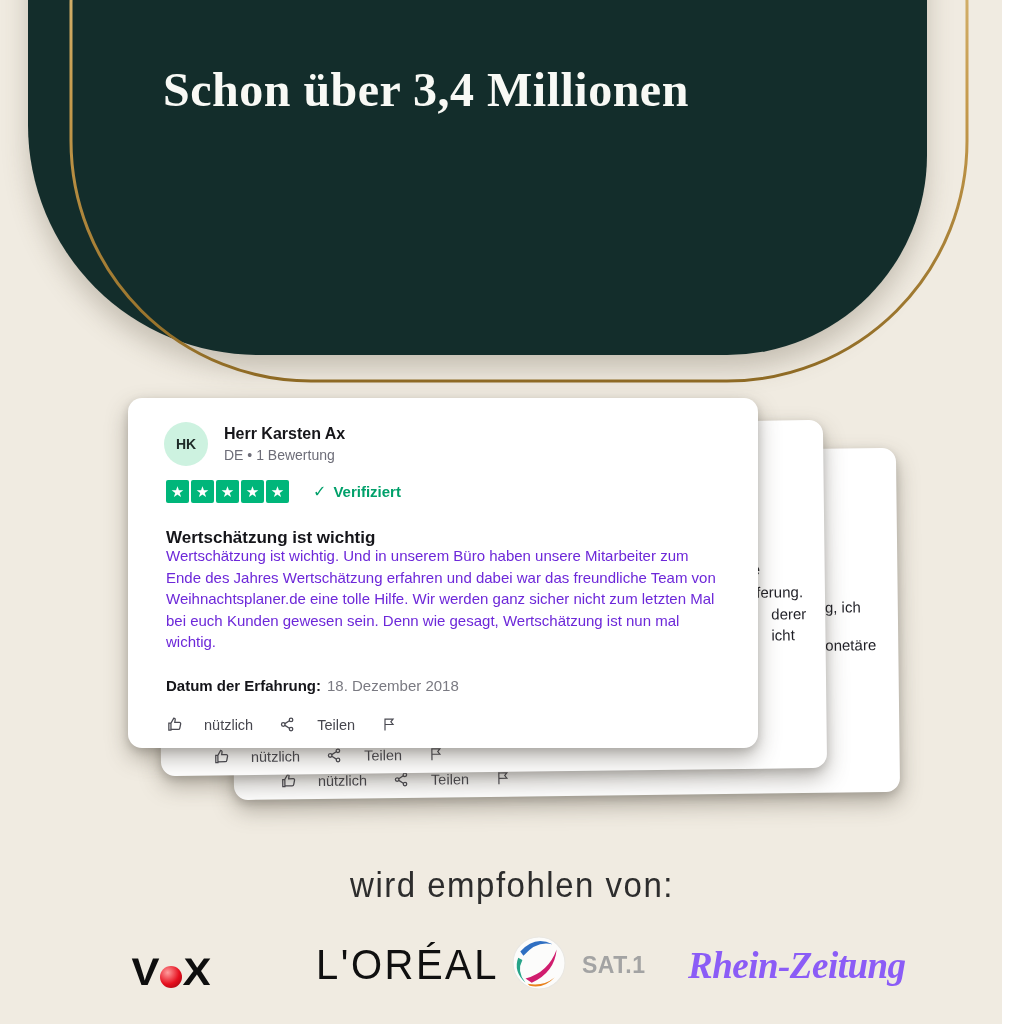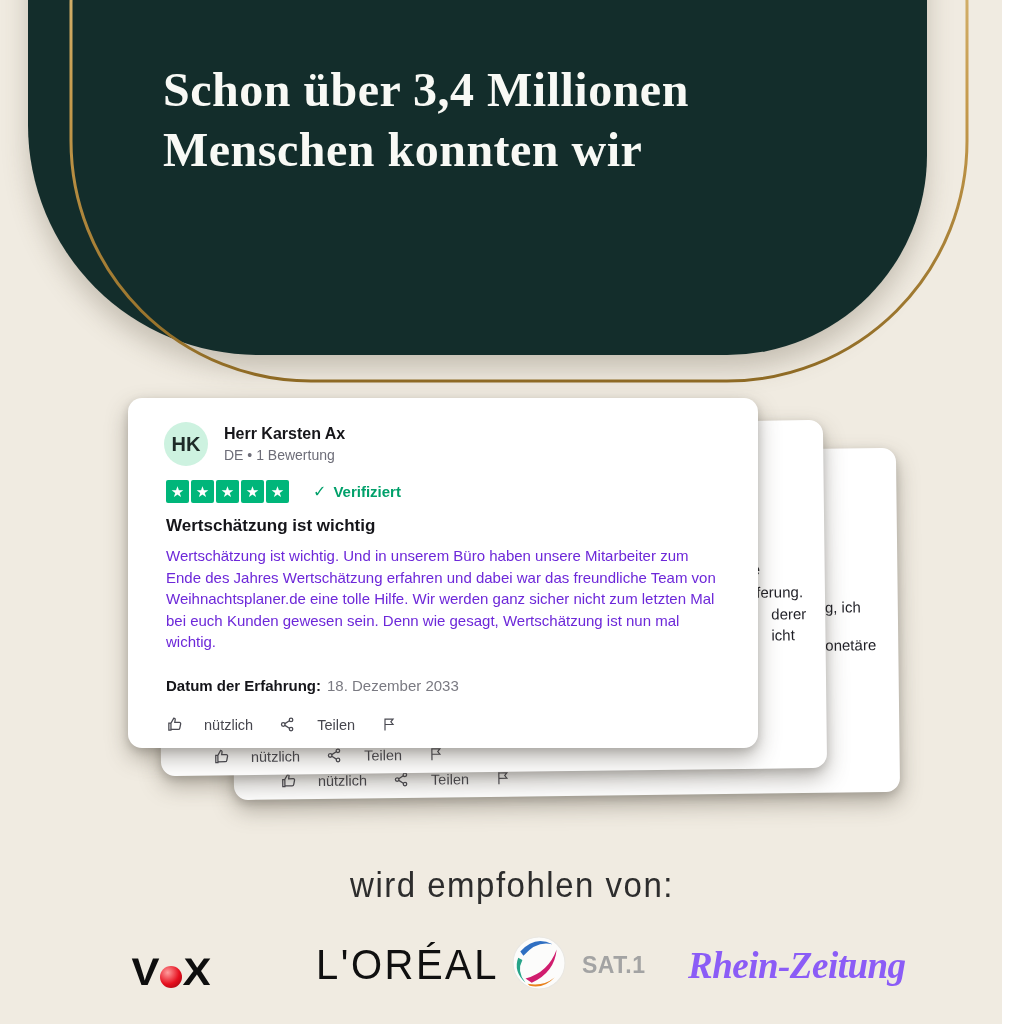--- a/index.html
+++ b/index.html
@@ -21,35 +21,35 @@
   
   .card{position:absolute;background:#ffffff;border-radius:14px;
         box-shadow:0 10px 22px rgba(73,66,53,.38),0 3px 8px rgba(0,0,0,.15);}
   .card-front{left:128px;top:398px;width:630px;height:350px;z-index:3;}
   .card-mid  {left:159px;top:424px;width:666px;height:348px;z-index:2;transform:rotate(-0.7deg);}
   .card-back {left:232px;top:452px;width:666px;height:344px;z-index:1;transform:rotate(-0.7deg);}
 
   .frag{position:absolute;font-size:15px;color:#1f1f26;white-space:nowrap;}
 
   .avatar{position:absolute;left:36px;top:24px;width:44px;height:44px;border-radius:50%;
-          background:#cdf2e0;color:#1e2b28;font-weight:700;font-size:20px;
+          background:#cdf2e0;color:#1e2b28;font-weight:700;font-size:14px;
           display:flex;align-items:center;justify-content:center;}
   .who{position:absolute;left:96px;top:27px;}
   .who .name{font-size:16px;font-weight:700;color:#16161a;}
   .who .meta{margin-top:4px;font-size:14px;color:#6d6d78;}
 
   .stars-row{position:absolute;left:38px;top:82px;display:flex;align-items:center;gap:24px;}
   .stars{display:flex;gap:2px;}
   .star{width:23px;height:23px;background:#00b67a;border-radius:2px;color:#fff;
         display:flex;align-items:center;justify-content:center;font-size:15px;line-height:1;}
   .verified{display:flex;align-items:center;gap:7px;color:#00a06a;
             font-size:15px;font-weight:700;}
   .verified .chk{font-weight:400;font-size:16px;}
 
-  .review-title{position:absolute;left:38px;top:118px;font-size:17px;font-weight:700;color:#15151a;}
+  .review-title{position:absolute;left:38px;top:130px;font-size:17px;font-weight:700;color:#15151a;}
   .review-body{position:absolute;left:38px;top:147px;width:558px;
                font-size:15px;line-height:21.5px;color:#6d28d9;}
   .date-row{position:absolute;left:38px;top:279px;font-size:15px;color:#7a7a82;}
   .date-row b{color:#15151a;margin-right:6px;}
 
   .footer-row{position:absolute;display:flex;align-items:center;gap:26px;
               font-size:14.5px;color:#47474f;}
   .footer-front{left:38px;top:318px;}
   .footer-mid{left:52px;top:321px;}
   .footer-back{left:46px;top:317px;}
@@ -84,21 +84,20 @@
       <linearGradient id="gg" x1="0" y1="0" x2="0" y2="1">
         <stop offset="0" stop-color="#ecd9a4"></stop>
         <stop offset="0.55" stop-color="#c59a4c"></stop>
         <stop offset="1" stop-color="#8e6a24"></stop>
       </linearGradient>
     </defs>
     <rect x="71" y="-235" width="896" height="616" rx="240" ry="240" fill="none" stroke="url(#gg)" stroke-width="3"></rect>
   </svg>
   <h1 class="hero-title">
     <span>Schon über 3,4 Millionen</span>
-    <span>Menschen konnten wir</span>
   </h1>
 
   <div class="card card-back">
     <span class="frag" style="left:593px;top:150px;">g, ich</span>
     <span class="frag" style="left:593px;top:188px;">onetäre</span>
     <div class="footer-row footer-back">
       <div class="action">
         <span class="ic">
           <svg width="17" height="17" viewBox="0 0 24 24" fill="none" stroke="#4a4a52" stroke-width="1.8">
               <path d="M7 10v10H4V10h3zm0 10V10l4-7c1.2 0 2.1.9 2 2l-.6 4H19c1.1 0 1.9 1 1.7 2.1l-1.2 6c-.2 1.1-1.1 1.9-2.2 1.9H7z"></path>
@@ -177,21 +176,21 @@
         <span class="star">★</span>
       </div>
       <div class="verified">
         <span class="chk">✓</span>
         <span>Verifiziert</span>
       </div>
     </div>
     <div class="review-title">Wertschätzung ist wichtig</div>
     <div class="review-body">Wertschätzung ist wichtig. Und in unserem Büro haben unsere Mitarbeiter zum Ende des Jahres Wertschätzung erfahren und dabei war das freundliche Team von Weihnachtsplaner.de eine tolle Hilfe. Wir werden ganz sicher nicht zum letzten Mal bei euch Kunden gewesen sein. Denn wie gesagt, Wertschätzung ist nun mal wichtig.</div>
     <div class="date-row">
-      <b>Datum der Erfahrung:</b><span>18. Dezember 2033</span>
+      <b>Datum der Erfahrung:</b><span>18. Dezember 2018</span>
     </div>
     <div class="footer-row footer-front">
       <div class="action">
         <span class="ic">
           <svg width="17" height="17" viewBox="0 0 24 24" fill="none" stroke="#4a4a52" stroke-width="1.8">
               <path d="M7 10v10H4V10h3zm0 10V10l4-7c1.2 0 2.1.9 2 2l-.6 4H19c1.1 0 1.9 1 1.7 2.1l-1.2 6c-.2 1.1-1.1 1.9-2.2 1.9H7z"></path>
             </svg>
         </span>
         <span>nützlich</span>
       </div>

